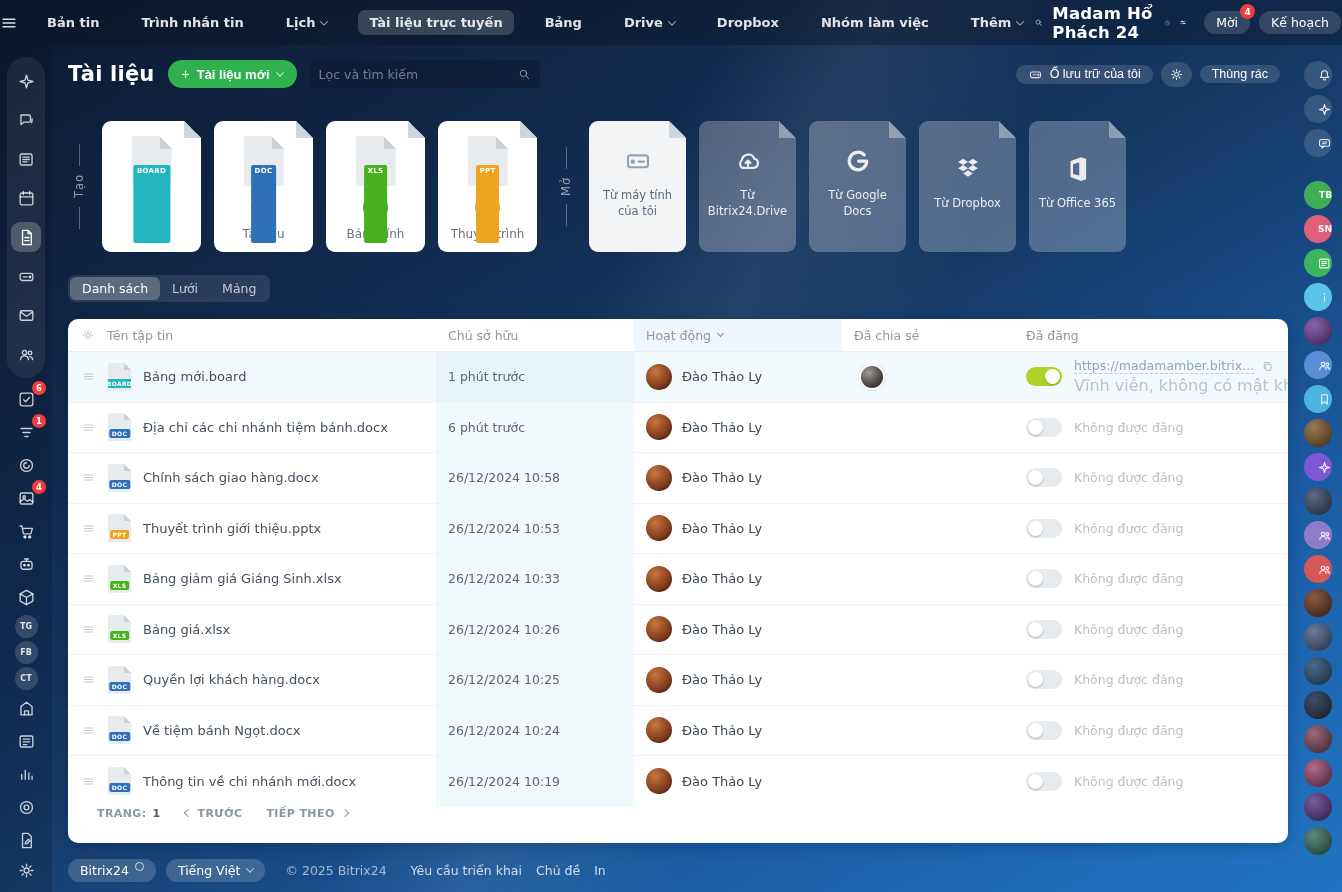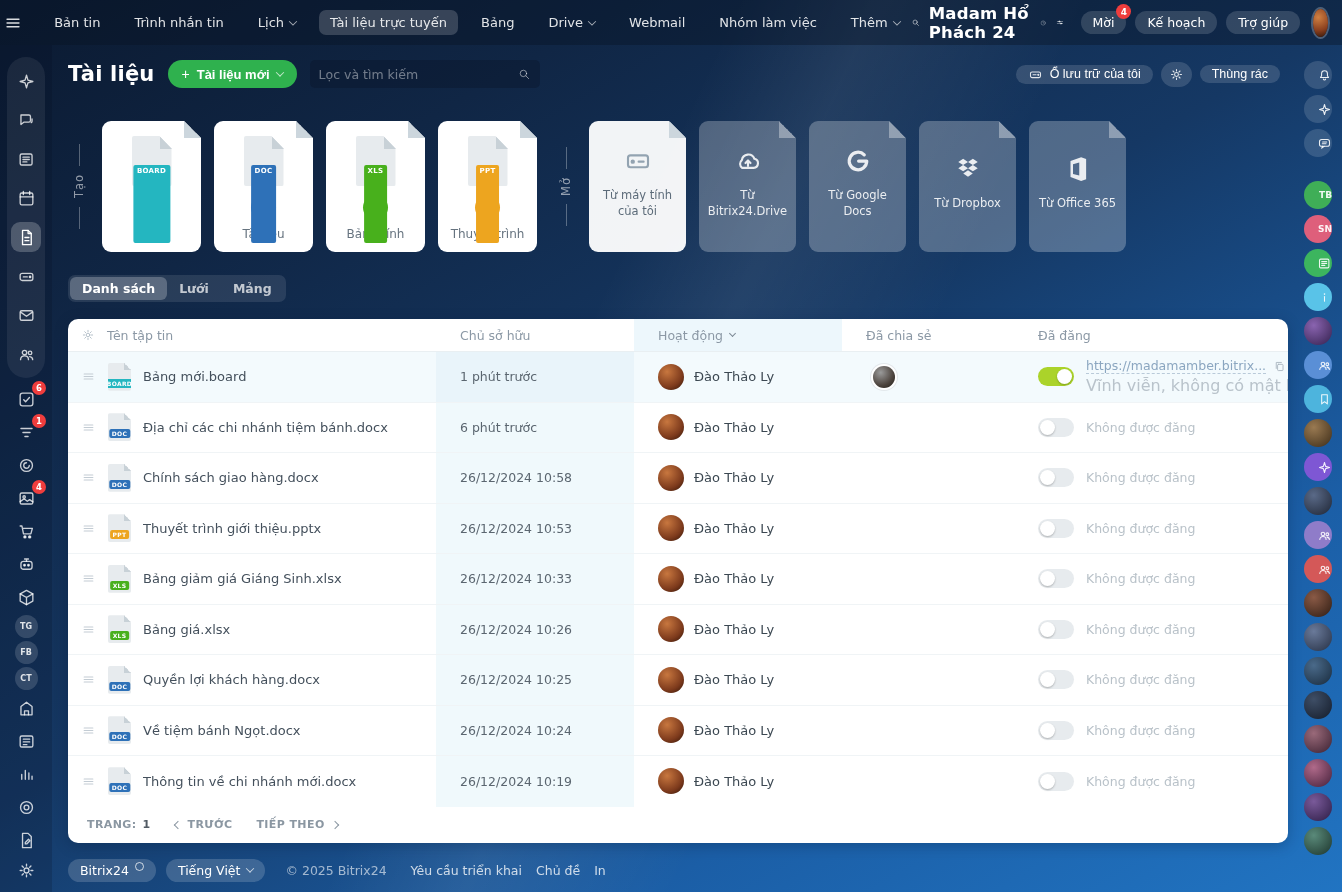--- a/index.html
+++ b/index.html
@@ -12,21 +12,21 @@
     background:linear-gradient(115deg,transparent 42%,rgba(255,255,255,.07) 50%,transparent 62%); }
 
   .ic { display:inline-flex; align-items:center; justify-content:center; }
   .ic svg { width:100%; height:100%; display:block; }
 
   
   .topbar { position:absolute; top:0; left:0; right:0; height:45px;
     background:rgba(8,18,34,.38); display:flex; align-items:center; z-index:5; }
   .burger { width:52px; display:flex; justify-content:center; color:rgba(255,255,255,.85); cursor:pointer; }
   .burger .ic { width:18px; height:18px; }
-  .topnav { display:flex; align-items:center; gap:12px; margin-left:18px; }
+  .topnav { display:flex; align-items:center; gap:20px; margin-left:18px;font-weight:bold; }
   .topnav .nav-item { font-size:13px; color:rgba(255,255,255,.88); padding:5px 11px;
     border-radius:7px; cursor:pointer; display:flex; align-items:center; gap:6px; white-space:nowrap; }
   .topnav .nav-item.active { background:rgba(255,255,255,.18); }
   .chev { width:6px; height:6px; border-right:1.6px solid currentColor; border-bottom:1.6px solid currentColor;
     display:inline-block; transform:rotate(45deg) translate(-1px,-1px); opacity:.7; }
   .chev.left { transform:rotate(135deg); margin-top:0; }
   .chev.right { transform:rotate(-45deg); }
   .top-right { margin-left:auto; display:flex; align-items:center; gap:9px; padding-right:14px; }
   .top-search-ic { width:17px; height:17px; color:rgba(255,255,255,.8); cursor:pointer; }
   .portal-name { font-size:16.5px; font-weight:bold; letter-spacing:.2px; cursor:pointer; }
@@ -117,31 +117,31 @@
     padding:6px 7px 14px; color:rgba(255,255,255,.88); }
   .ocard::after { content:""; position:absolute; top:0; right:0; width:17px; height:17px;
     background:linear-gradient(225deg,rgba(0,0,0,0) 50%,rgba(255,255,255,.35) 50%); }
   .ocard .o-ic { width:34px; height:30px; color:currentColor; }
   .ocard .card-label { font-size:11.5px; text-align:center; line-height:1.35; }
   .ocard.bright { background:rgba(255,255,255,.95); color:#5c6b79; }
   .ocard.bright::after { background:linear-gradient(225deg,rgba(0,0,0,0) 50%,#ccd6dd 50%); }
   .ocard.bright .o-ic { color:#93a3b1; }
 
   
-  .view-tabs { display:inline-flex; margin-top:23px; background:rgba(255,255,255,.1); border-radius:7px; padding:2px;font-weight:bold; }
+  .view-tabs { display:inline-flex; margin-top:23px; background:rgba(255,255,255,.1); border-radius:7px; padding:2px; }
   .view-tab { font-size:12.5px; color:rgba(255,255,255,.72); padding:4px 12px; border-radius:6px; cursor:pointer; }
   .view-tab.active { background:rgba(255,255,255,.24); color:#fff; }
 
   
   .table-card { margin-top:17px; background:#fff; border-radius:10px; overflow:hidden;
     box-shadow:0 3px 14px rgba(0,25,55,.28); color:#4a5663; }
   .tgrid { display:grid; grid-template-columns:368px 198px 208px 172px 1fr; align-items:stretch; }
   .thead { height:33px; border-bottom:1px solid #e9eff2; }
   .thead .cell { display:flex; align-items:center; font-size:12.5px; color:#8b98a5; }
-  .cell { padding:0 24px; display:flex; align-items:center; min-width:0; }
+  .cell { padding:0 12px; display:flex; align-items:center; min-width:0; }
   .cell.first { padding-left:13px; gap:12px; }
   .gear-sm { width:14px; height:14px; color:#b4bfc8; cursor:pointer; flex:none; }
   .sort-caret { width:5px; height:5px; border-right:1.5px solid #7d8a96; border-bottom:1.5px solid #7d8a96;
     transform:rotate(45deg); margin-left:7px; margin-top:-3px; }
   .col-activity { background:#edf7fc; }
   .trow { height:50.5px; border-bottom:1px solid #f0f4f6; font-size:13px; }
   .trow:last-child { border-bottom:none; }
   .trow.hl { background:#f3fafd; }
   .trow .col-activity { background:#f0f9fc; font-size:12.5px; color:#5b6670; }
   .trow.hl .col-activity { background:#e9f4fa; }
@@ -162,21 +162,21 @@
   .toggle.on { background:#abd32a; }
   .toggle.on .knob { left:auto; right:2px; }
   .pub-off { font-size:12.5px; color:#b9c2c9; margin-left:12px; }
   .pub-on { margin-left:12px; min-width:0; }
   .pub-link-row { display:flex; align-items:center; gap:7px; }
   .pub-link { font-size:12.5px; color:#8ba6c0; border-bottom:1px dashed #b9cad9; cursor:pointer;
     white-space:nowrap; }
   .copy-ic { width:13px; height:13px; color:#aab6c0; cursor:pointer; flex:none; }
   .pub-note { font-size:16px; color:#b9c3cb; margin-top:2px; white-space:nowrap; }
 
-  .pagination { display:flex; align-items:center; gap:24px; height:36px; padding-left:19px;
+  .pagination { display:flex; align-items:flex-start; gap:24px; height:36px; padding-left:29px;
     font-size:11px; font-weight:bold; color:#8b97a2; letter-spacing:.4px; }
   .pagination .pnum { color:#525b64; margin-left:6px; }
   .pag-btn { display:flex; align-items:center; gap:7px; cursor:pointer; }
   .pagination .chev { border-color:#8b97a2; opacity:1; }
 
   
   .footer { display:flex; align-items:center; gap:10px; margin-top:16px; }
   .footer .pill-btn { background:rgba(255,255,255,.17); font-size:12.5px; display:flex; align-items:center; gap:6px; }
   .sup-dot { width:9px; height:9px; border:1.3px solid rgba(255,255,255,.75); border-radius:50%;
     display:inline-block; position:relative; top:-4px; }
@@ -211,21 +211,21 @@
           <span>Tài liệu trực tuyến</span>
         </span>
         <span class="nav-item">
           <span>Bảng</span>
         </span>
         <span class="nav-item">
           <span>Drive</span>
           <span class="chev"></span>
         </span>
         <span class="nav-item">
-          <span>Webmail</span>
+          <span>Dropbox</span>
         </span>
         <span class="nav-item">
           <span>Nhóm làm việc</span>
         </span>
         <span class="nav-item">
           <span>Thêm</span>
           <span class="chev"></span>
         </span>
       </div>
     <div class="top-right">

